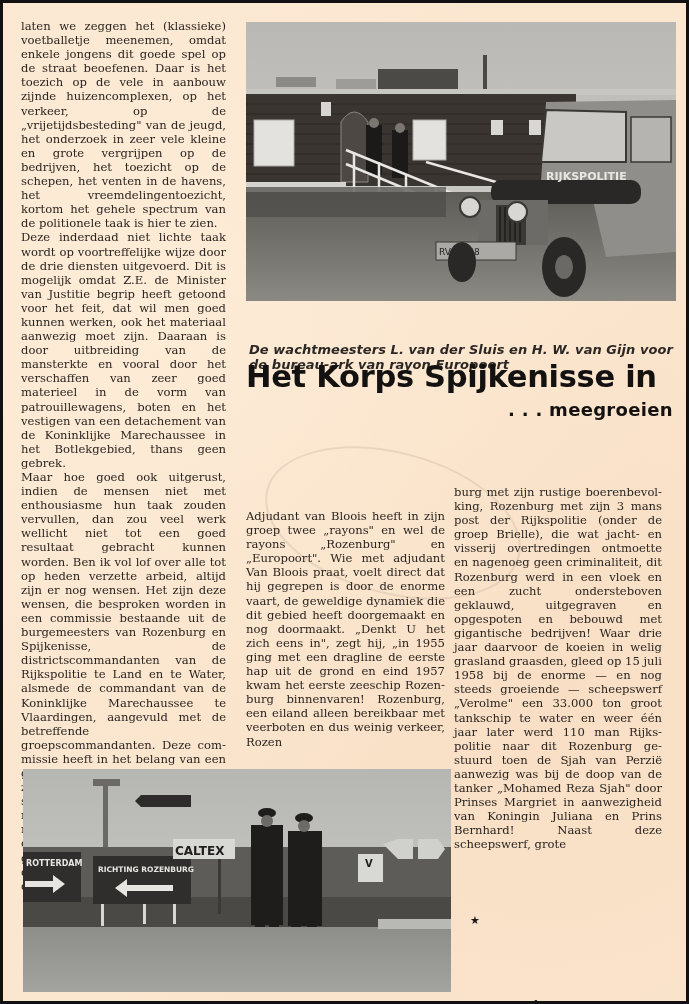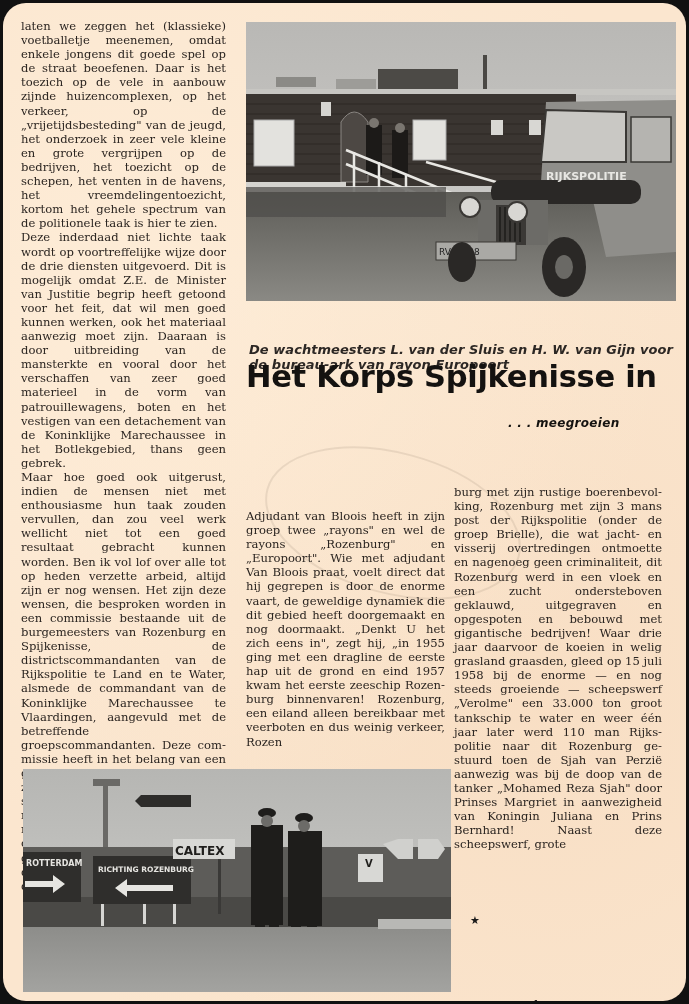--- a/index.html
+++ b/index.html
@@ -8,21 +8,20 @@
     background: #111;
     font-family: "DejaVu Serif", "Liberation Serif", serif;
   }
   .page {
     position: absolute; left: 3px; top: 3px; width: 683px; height: 998px;
     background: #fbe6cf;
     background-image:
       radial-gradient(circle at 20% 30%, rgba(255,240,220,0.6), transparent 60%),
       radial-gradient(circle at 80% 70%, rgba(245,215,185,0.5), transparent 60%);
     overflow: hidden;
-    border-radius: 23px;
   }
   .col {
     position: absolute;
     font-size: 11.6px;
     line-height: 14.1px;
     color: #2a2420;
     text-align: justify;
     hyphens: manual;
   }
   .col p { margin: 0; text-indent: 0; }
@@ -47,23 +46,23 @@
   .caption-top { left: 246px; top: 303px; width: 430px; letter-spacing: 0.05px; }
   .caption-bottom { left: 450px; top: 960px; width: 210px; line-height: 13px; text-align: justify; }
 
   .headline {
     position: absolute; left: 243px; top: 356px;
     font-family: "DejaVu Sans", "Liberation Sans", sans-serif;
     font-weight: 900; font-size: 30.5px; color: #141210;
     letter-spacing: -0.3px; white-space: nowrap;
   }
   .subhead {
-    position: absolute; left: 505px; top: 413px;
+    position: absolute; left: 505px; top: 396px;
     font-family: "DejaVu Sans", "Liberation Sans", sans-serif;
-    font-weight: bold; font-style: italic; font-size: 12px; color: #141210;
+    font-weight: bold; font-size: 18px; color: #141210;
     white-space: nowrap; letter-spacing: 0.3px;
   }
   .star {
     position: absolute; left: 467px; top: 911px; font-size: 11px; color: #1a1a1a;
     font-family: "DejaVu Sans", sans-serif;
   }
   .watermark {
     position: absolute; left: 250px; top: 420px; width: 280px; height: 200px;
     pointer-events: none; opacity: 0.12;
   }

